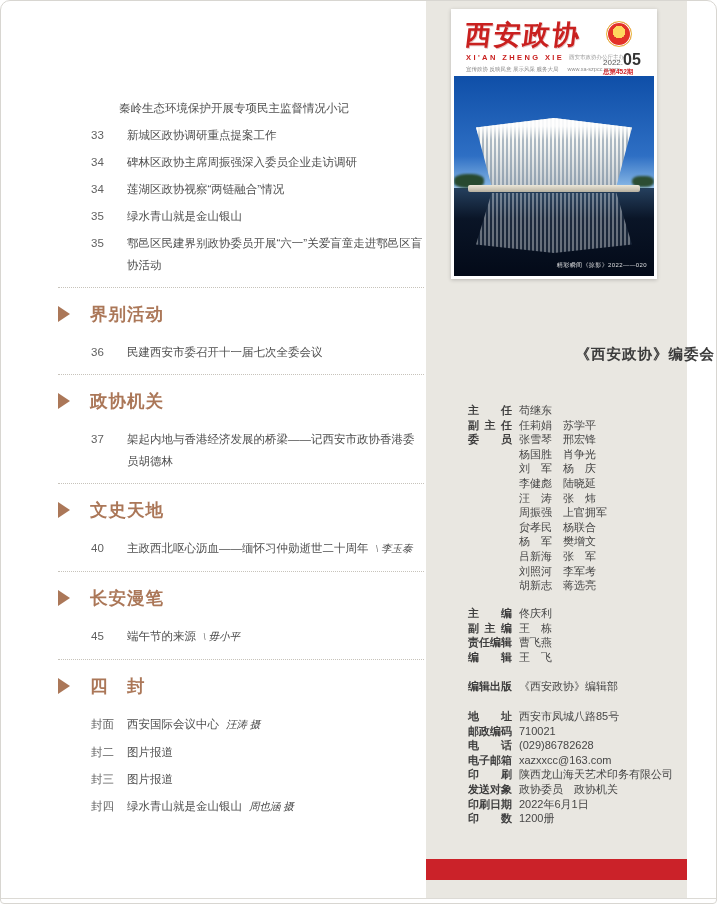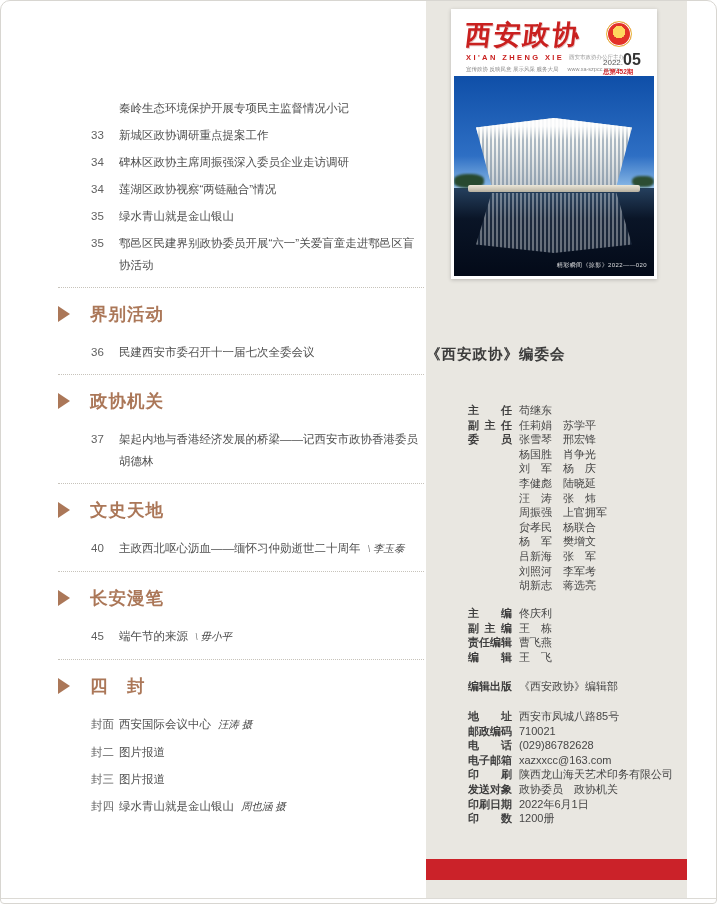--- a/index.html
+++ b/index.html
@@ -8,21 +8,21 @@
     border:1px solid #d8d6d1;border-radius:10px 10px 4px 4px;
     box-sizing:border-box;overflow:hidden;
     font-family:"Liberation Sans","DejaVu Sans",sans-serif;color:#4a4a4a;
   }
   .bottom-line{position:absolute;left:0;right:0;top:897px;border-top:1px solid #dcdad5;}
 
   
   .toc{position:absolute;left:57px;top:96px;width:366px;}
   .cont-line{margin:0 0 5px 61px;font-size:11.5px;line-height:22px;color:#4f4f4f;}
   .entry{display:flex;margin:0 0 5px 33px;font-size:11.5px;line-height:22px;}
-  .entry .num{flex:0 0 24px;margin-right:4px;color:#606060;}
+  .entry .num{flex:0 0 24px;margin-right:12px;color:#606060;}
   .entry .ttl{flex:1;color:#4f4f4f;}
   .au{font-family:"Liberation Serif","DejaVu Serif",serif;font-style:italic;
       font-size:10.5px;color:#474747;margin-left:7px;white-space:nowrap;margin-top:32px;}
   .sep{border:0;border-top:1px dotted #c7c3bb;margin:11px 0 0 0;}
   .sec-head{display:flex;align-items:center;margin:14px 0 0 0;}
   .tri{width:0;height:0;border-left:12px solid #ab7758;border-top:8px solid transparent;
        border-bottom:8px solid transparent;margin-right:20px;}
   .sec-title{font-size:17.5px;font-weight:bold;color:#ab7758;letter-spacing:1px;}
   .sec-entries{margin-top:15px;}
 
@@ -67,22 +67,22 @@
   .podium{position:absolute;left:7%;width:86%;top:54.4%;height:3.4%;
         background:linear-gradient(180deg,#ece7d9,#b6b0a0);border-radius:2px;}
   .refl{position:absolute;left:11%;width:78%;top:58.5%;height:30%;transform:scaleY(-1);
         clip-path:polygon(0 14%,50% 0,100% 14%,90% 100%,10% 100%);
         background:repeating-linear-gradient(90deg,rgba(215,222,228,.55) 0 2px,rgba(85,105,128,.30) 2px 4px);
         opacity:.85;filter:blur(.4px);}
   .caption{position:absolute;right:7px;bottom:6px;font-size:6px;color:rgba(255,255,255,.85);
            letter-spacing:.4px;}
 
   
-  .board-title{position:absolute;left:0;width:100%;top:344px;text-align:left;
-               font-size:14.5px;font-weight:bold;color:#3b3b3b;letter-spacing:1px;}
+  .board-title{position:absolute;left:0;width:100%;top:344px;text-align:right;
+               font-size:14.5px;font-weight:bold;color:#3b3b3b;letter-spacing:1px;padding-left:28px;}
   .rows{position:absolute;left:42px;right:8px;font-size:11px;line-height:14.6px;color:#464646;margin-top:21px;}
   .b-members{top:381px;}
   .b-staff{top:584px;}
   .b-pub{top:657px;}
   .b-info{top:687px;}
   .row{display:flex;}
   .lbl{flex:0 0 44px;margin-right:7px;font-weight:bold;color:#3e3e3e;
        text-align:justify;text-align-last:justify;}
   .val{flex:1;white-space:nowrap;}
   .redbar{position:absolute;left:0;width:100%;top:858px;height:21px;background:#cb2229;}

